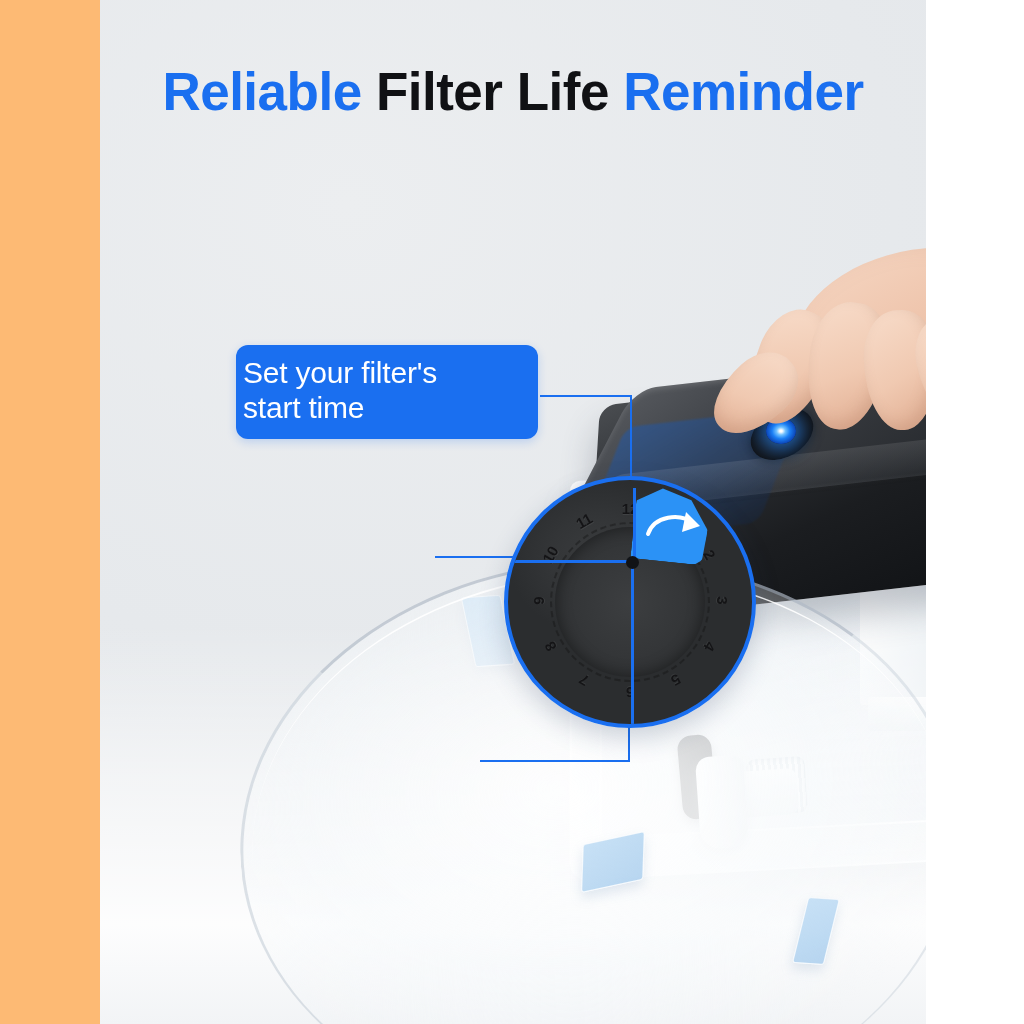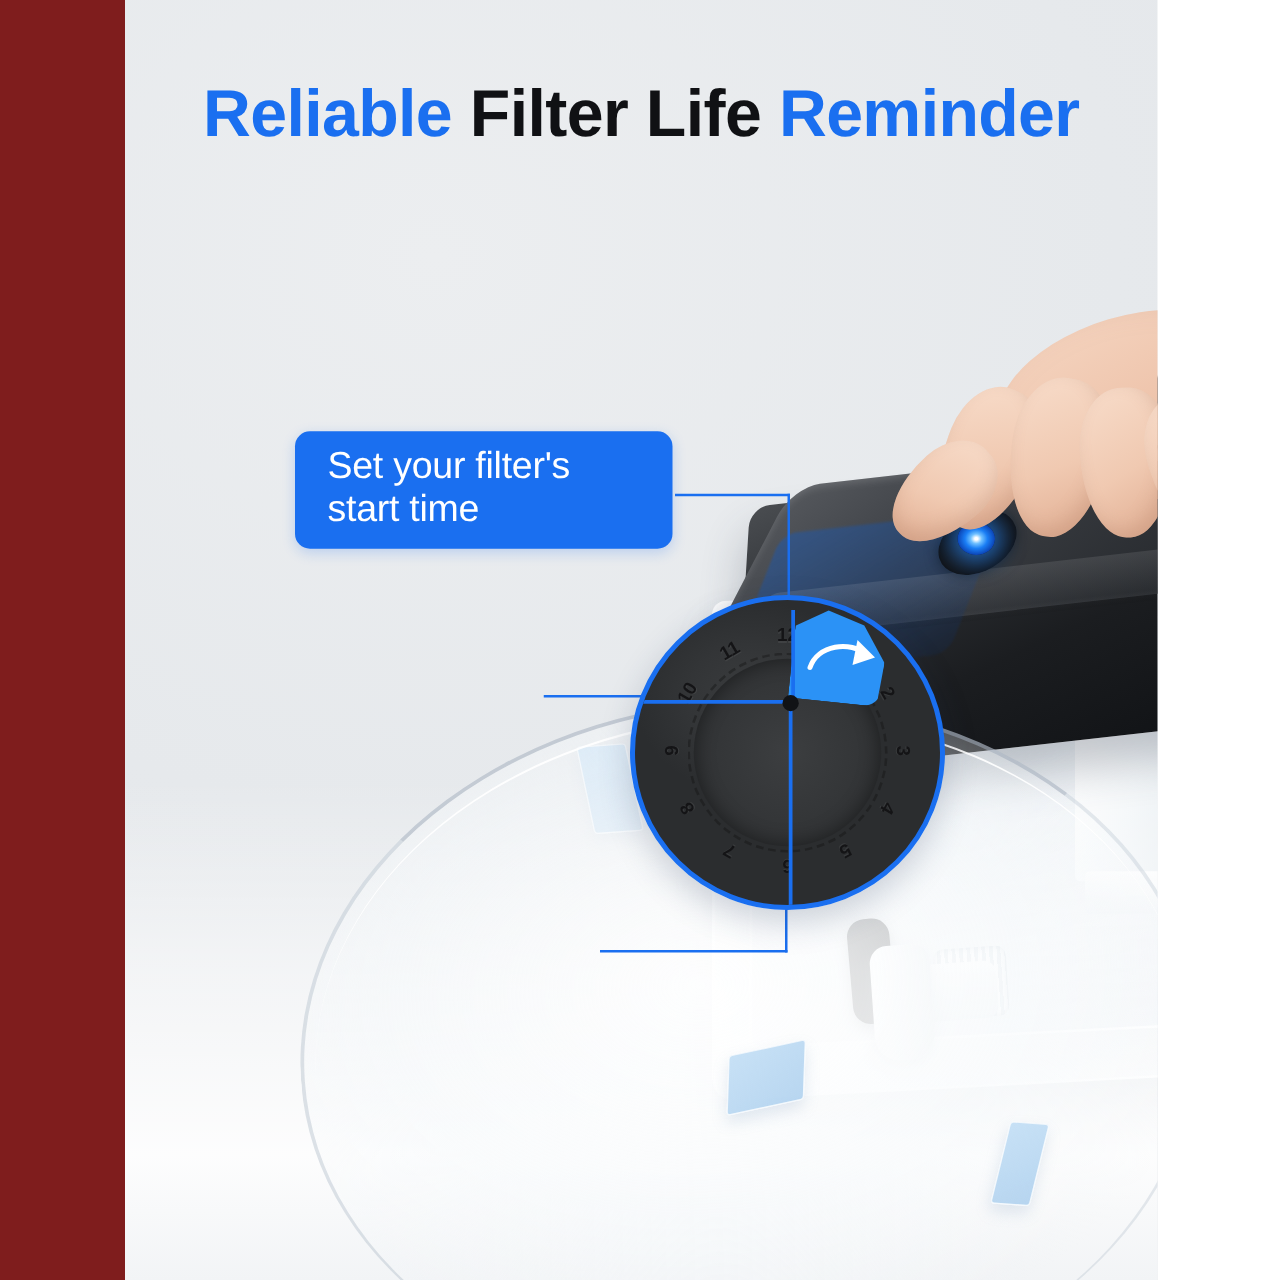--- a/index.html
+++ b/index.html
@@ -6,21 +6,21 @@
   html,body { width:1024px; height:1024px; overflow:hidden; }
   body {
     background:#ffffff;
     font-family:"Liberation Sans", sans-serif;
   }
 
   
   #canvas {
     position:relative;
     width:836px; height:1024px;
-    background:#7f1d1d;
+    background:#fdba74;
   }
 
   
   #panel {
     position:absolute;
     left:100px; top:0px;
     width:826px; height:1024px;
     background:
       radial-gradient(120% 80% at 30% 20%, #eceef0 0%, #e6e9ec 55%, #e3e6ea 100%);
     overflow:hidden;
@@ -296,21 +296,21 @@
   
   #c3-h { left:380px; top:760px; width:150px; height:2px; }
   #c3-v { left:528px; top:620px; width:2px; height:142px; }
 
   
   .callout {
     position:absolute;
     background:#1a6ff0;
     color:#ffffff;
     border-radius:12px;
-    padding:11px 18px 13px 26px;
+    padding:11px 18px 13px 7px;
     font-size:30px;
     line-height:1.16;
     letter-spacing:-0.2px;
     font-weight:normal;
     box-shadow:0 3px 10px rgba(26,111,240,.22);
     white-space:pre-line;
   }
   #callout-1 { left:136px; top:345px; width:302px; }
   #callout-2 { left:136px; top:506px; width:200px; }
   #callout-3 { left:136px; top:700px; width:310px; }

